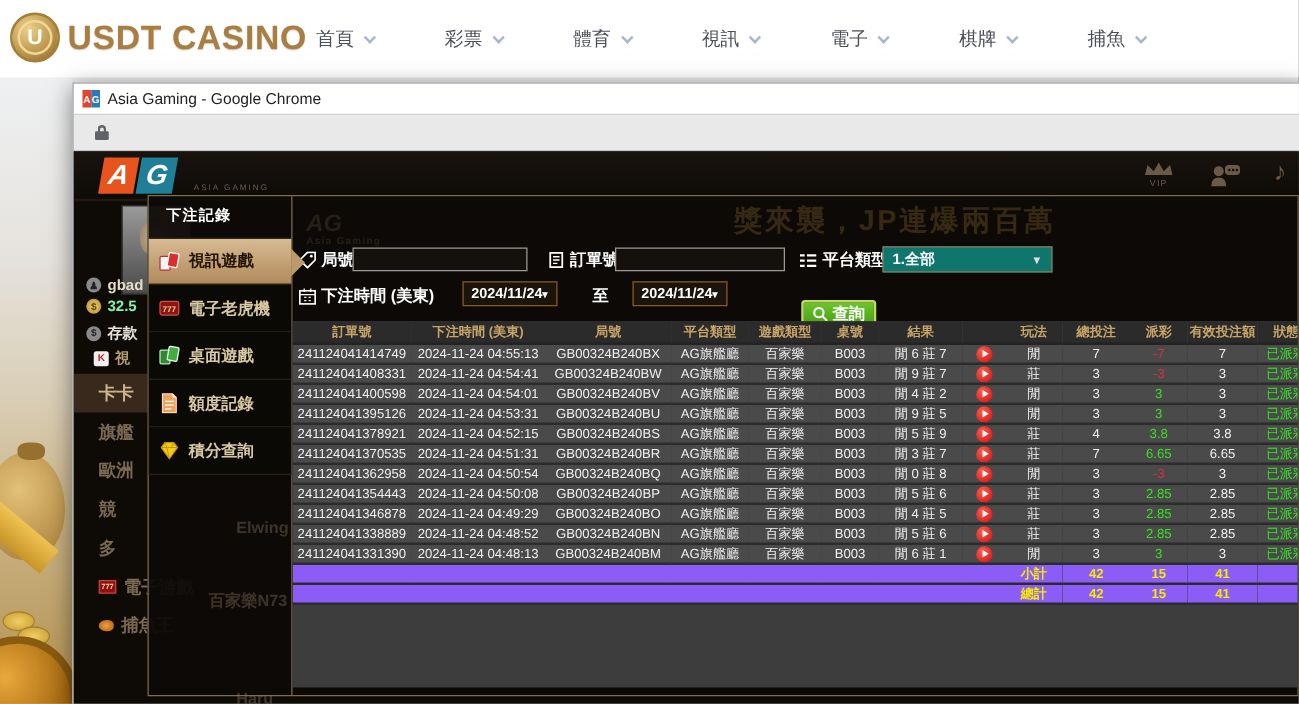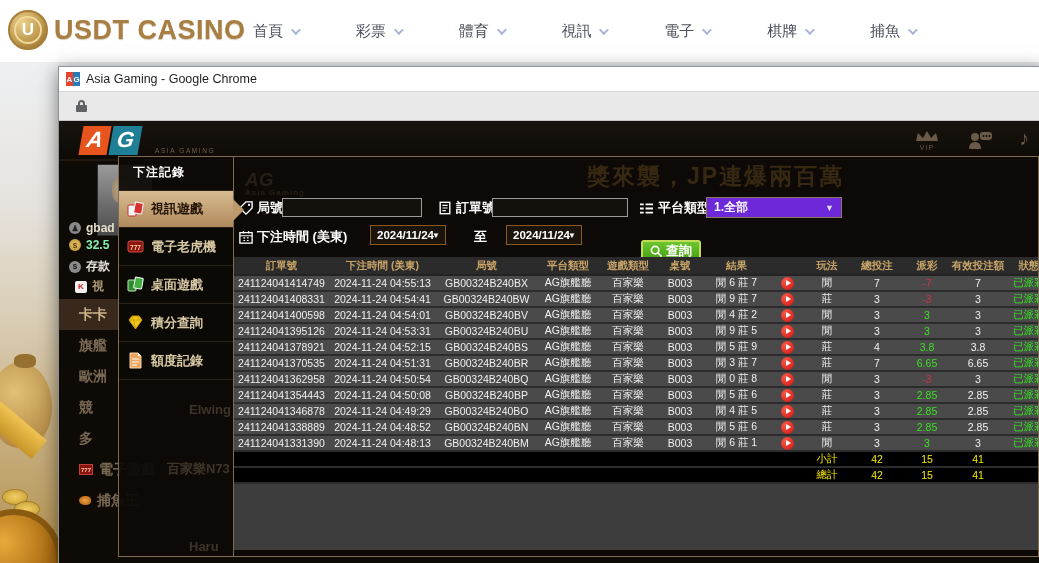--- a/index.html
+++ b/index.html
@@ -78,38 +78,38 @@
   .side-item { position:relative; height:38px; display:flex; align-items:center; gap:7px; padding-left:8px; background:#0b0906; border-bottom:1px solid #282218; color:#d8c8a4; font-size:13px; font-weight:bold; cursor:pointer; }
   .side-item:first-child { border-top:1px solid #282218;text-align:center; }
   .side-item.active { background:linear-gradient(180deg,#d8bb92,#b08a5c); color:#231306; z-index:3; }
   .side-item.active::after { content:""; position:absolute; right:-11px; top:8px; border-left:11px solid #bd9a6c; border-top:11px solid transparent; border-bottom:11px solid transparent; }
   .side-ico { width:17px; height:17px; flex:none; }
 
   
   .filters { position:absolute; left:115px; top:33px; right:0; height:67px; font-size:13px; font-weight:bold; }
   .f-lab { position:absolute; display:flex; align-items:center; gap:4px; color:#fff; white-space:nowrap; }
   .f-input { position:absolute; height:19px; background:#14110d; border:1px solid #9a9a9a; color:#eee; font-size:12px; padding:0 4px; }
-  .f-select { position:absolute; height:21px; background:#6d28d9; border:1px solid #8a7a5a; color:#fff; font-size:12px; display:flex; align-items:center; padding-left:7px; cursor:pointer; }
+  .f-select { position:absolute; height:21px; background:#0f766e; border:1px solid #8a7a5a; color:#fff; font-size:12px; display:flex; align-items:center; padding-left:7px; cursor:pointer; }
   .f-select .arr { position:absolute; right:7px; font-size:9px; color:#ddd; }
   .f-date { position:absolute; height:20px; width:76px; background:#1a140c; border:1px solid #8a5a20; color:#fff; font-size:11.5px; font-weight:bold; display:flex; align-items:center; padding-left:6px; cursor:pointer; }
   .f-date .arr { position:absolute; right:5px; font-size:8px; color:#fff; }
   .btn-search { position:absolute; left:407px; top:34px; height:22px; padding:0 7px; background:linear-gradient(#6cc62e,#46a012); border:2px solid #c2dc5a; border-radius:3px; color:#fff; font-size:13px; font-weight:bold; display:flex; align-items:center; gap:3px; cursor:pointer;margin-top:16px; }
 
   
   .table-area { position:absolute; left:115px; top:100px; right:0; bottom:6px; background:#3d3d3d; overflow:hidden; }
   table { width:100%; border-collapse:collapse; table-layout:fixed; }
   th { background:#2b2b2b; color:#c8a468; font-size:10.5px; font-weight:bold; height:18px; border-bottom:2px solid #232323; overflow:hidden; white-space:nowrap; }
   td { background:#4a4a4a; color:#f0f0f0; font-size:10.5px; text-align:center; height:16px; border-bottom:2px solid #2c2c2c; overflow:hidden; white-space:nowrap; padding:0 1px; }
   td.neg { color:#d03040; } td.pos { color:#3ae022; }
   td.status { color:#35e822; }
-  tr.totals td { color:#f5ea00; font-weight:normal; height:12px; background:#000000; }
+  tr.totals td { color:#f5ea00; font-weight:bold; height:12px; background:#8b5cf6; }
   .play-btn { display:inline-block; width:13px; height:13px; border-radius:50%; background:radial-gradient(circle at 35% 30%, #ff5a4a, #cf1010); position:relative; vertical-align:middle; cursor:pointer; }
   .play-btn::after { content:""; position:absolute; left:5px; top:3.5px; border-left:5px solid #fff; border-top:3px solid transparent; border-bottom:3px solid transparent; }
 
-  .dealer { position:absolute; color:#9a8568; opacity:0.35; font-size:13px; font-weight:bold; }
+  .dealer { position:absolute; color:#9a8568; opacity:0.35; font-size:13px; font-weight:bold;margin-top:12px; }
 </style>
 </head>
 <body>
 
 <div class="stage">
 
   <div class="bg-strip">
     <div class="bag"></div>
     <div class="bag-tie"></div>
     <div class="g-arrow"></div>
@@ -277,32 +277,32 @@
           </div>
           <div class="side-item">
             <svg class="side-ico" viewBox="0 0 17 17">
               <rect x="1" y="4" width="8" height="11" rx="1" fill="#2e8a2e" stroke="#bfe8bf"></rect>
               <rect x="7.5" y="1.5" width="8" height="11" rx="1" fill="#3fae3f" stroke="#fff" transform="rotate(10 11 7)"></rect>
             </svg>
             <span>桌面遊戲</span>
           </div>
           <div class="side-item">
             <svg class="side-ico" viewBox="0 0 17 17">
-              <polygon points="2,6 5,2 12,2 15,6 8.5,15" fill="#f2ca1e" stroke="#c89600"></polygon>
-              <path d="M2 6 H15 M5 2 L6.5 6 L8.5 15 M12 2 L10.5 6" stroke="#c89600" fill="none" stroke-width="0.8"></path>
-            </svg>
-            <span>積分查詢</span>
-          </div>
-          <div class="side-item">
-            <svg class="side-ico" viewBox="0 0 17 17">
               <path d="M3 1 H11 L14 4 V16 H3 Z" fill="#eda45e" stroke="#f8d8b0"></path>
               <path d="M11 1 V4 H14" fill="#fff"></path>
               <path d="M5 7 h7 M5 10 h7 M5 13 h5" stroke="#fff" stroke-width="1"></path>
             </svg>
             <span>額度記錄</span>
+          </div>
+          <div class="side-item">
+            <svg class="side-ico" viewBox="0 0 17 17">
+              <polygon points="2,6 5,2 12,2 15,6 8.5,15" fill="#f2ca1e" stroke="#c89600"></polygon>
+              <path d="M2 6 H15 M5 2 L6.5 6 L8.5 15 M12 2 L10.5 6" stroke="#c89600" fill="none" stroke-width="0.8"></path>
+            </svg>
+            <span>積分查詢</span>
           </div>
         </aside>
 
         <div class="filters">
           <div class="f-lab" style="left:5px; top:9px;">
             <svg width="14" height="14" viewBox="0 0 16 16">
               <path d="M1 8 L8 1 H15 V8 L8 15 Z" fill="none" stroke="#fff" stroke-width="1.6"></path>
               <circle cx="11.5" cy="4.5" r="1.3" fill="#fff"></circle>
             </svg>
             <span>局號</span>

